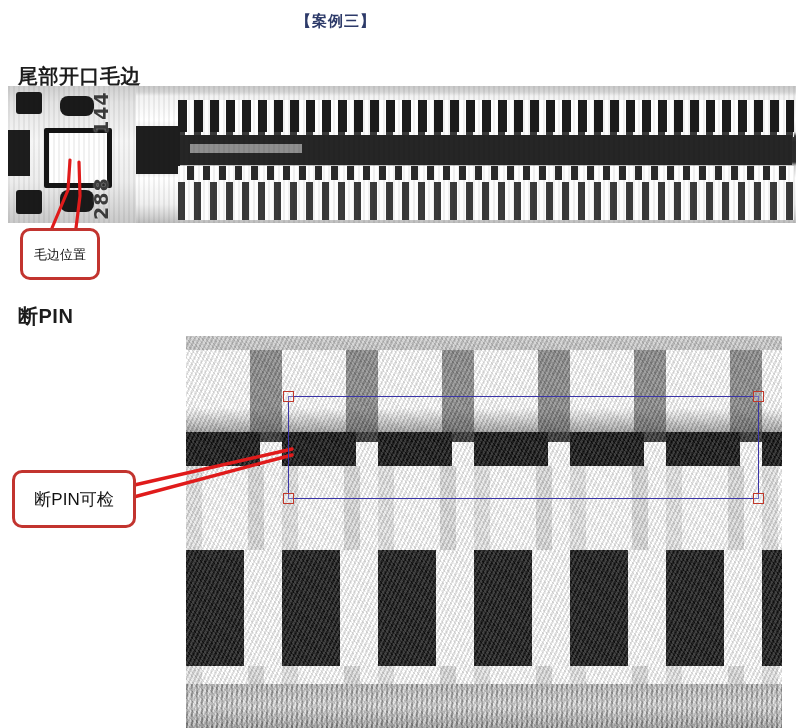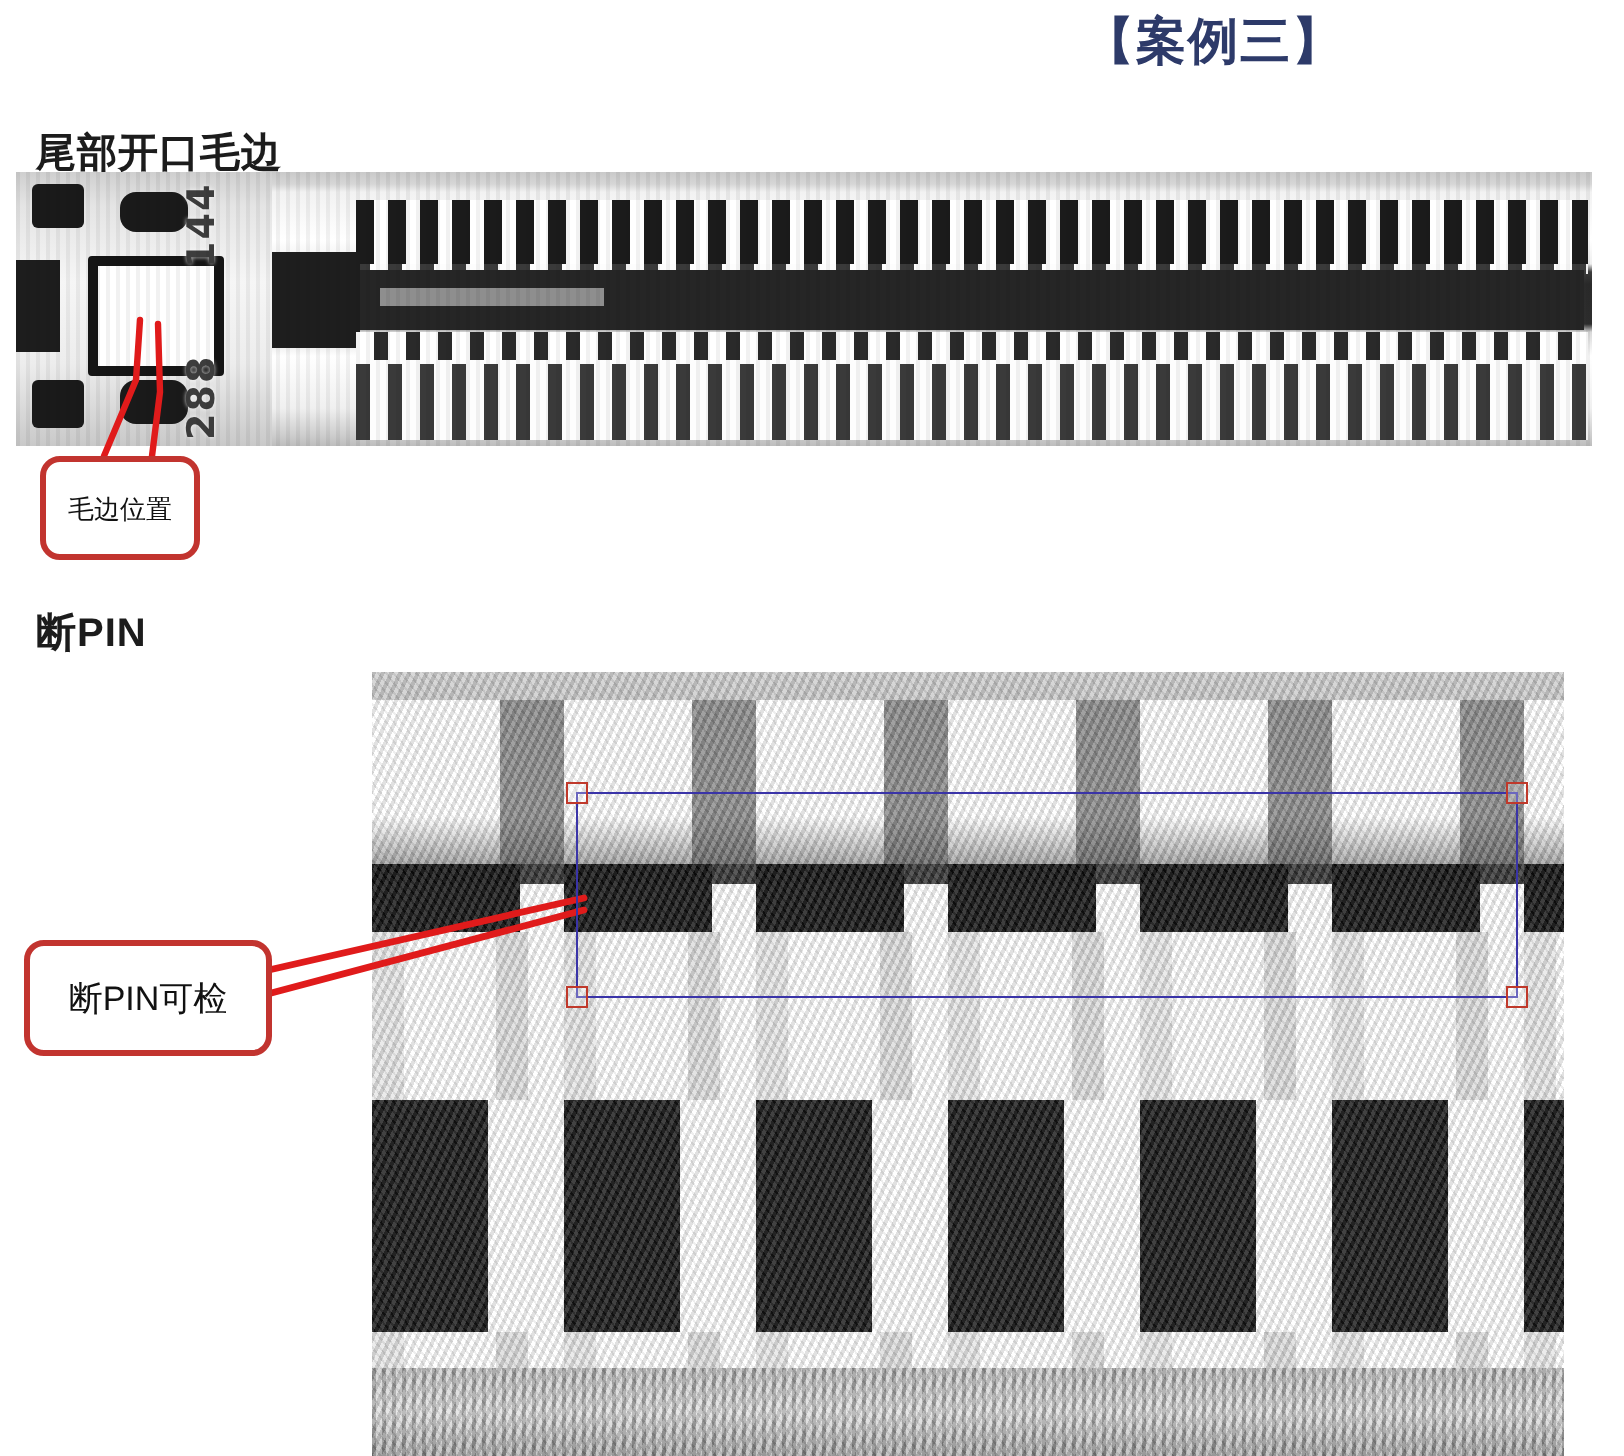--- a/index.html
+++ b/index.html
@@ -14,22 +14,22 @@
     overflow: hidden;
     font-family: "Liberation Sans", "DejaVu Sans", sans-serif;
   }
 
   
   .page-title {
     position: absolute;
     top: 6px;
     left: 0;
     width: 672px;
-    text-align: right;
-    font-size: 25px;
+    text-align: center;
+    font-size: 15px;
     font-weight: bold;
     color: #2d3a69;
     letter-spacing: 1px;
     line-height: 30px;
   }
 
   
   .section-heading {
     position: absolute;
     font-size: 20px;

